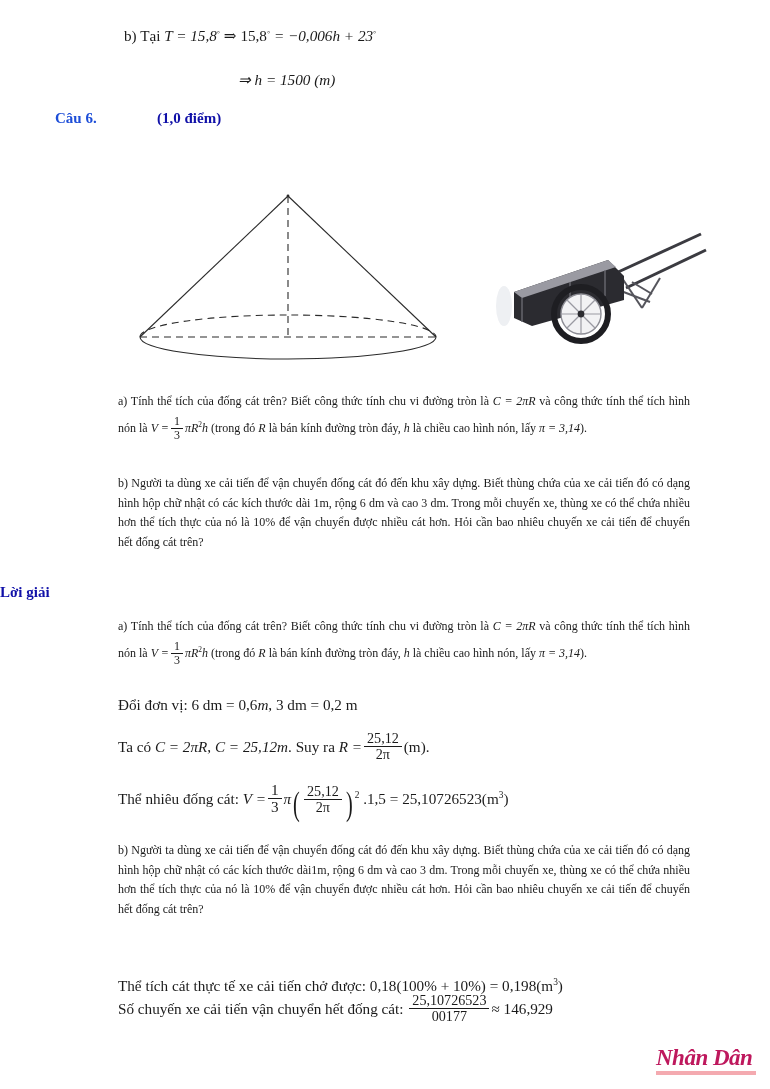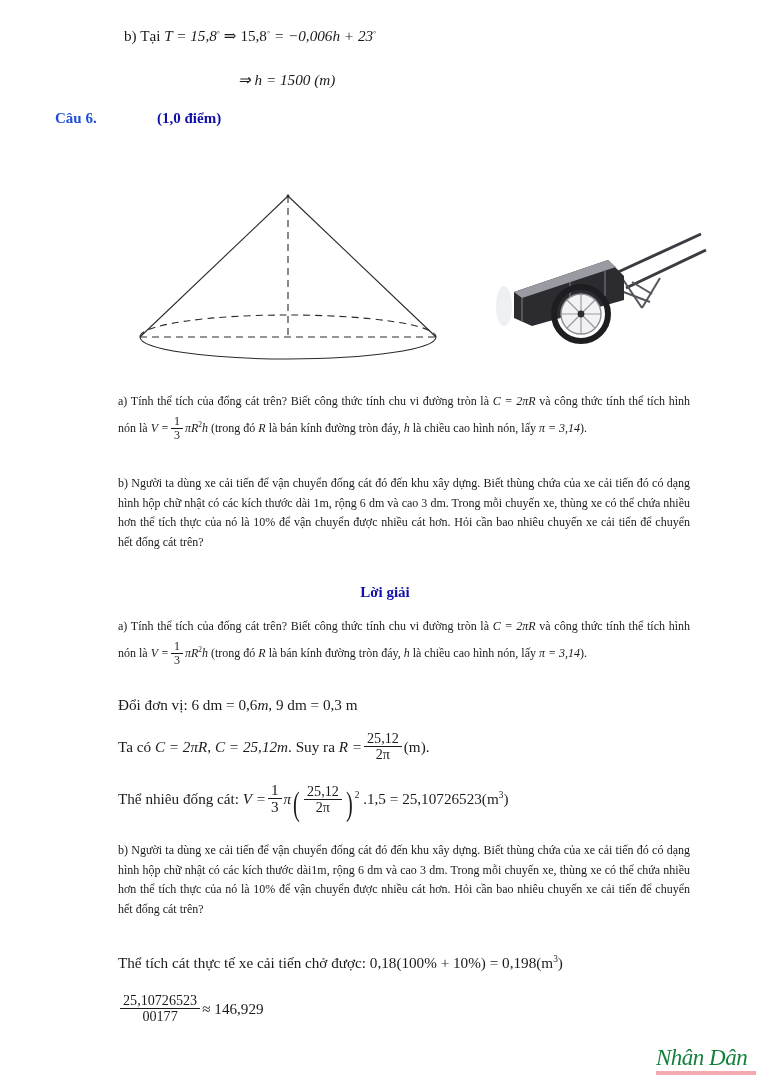--- a/index.html
+++ b/index.html
@@ -54,60 +54,60 @@
   .line-b1 { left: 124px; top: 28px; }
   .line-b2 { left: 238px; top: 72px; }
 
   .cau-label { left: 55px; top: 110px; color: #1d4ed8; font-weight: bold; font-size: 15px; }
   .cau-diem  { left: 123px; top: 110px; color: #1010a8; font-weight: bold; font-size: 15px; margin-left: 34px; }
 
   .intro { left: 120px; top: 138px; }
 
   .loigiai {
     left: 0; top: 584px; width: 770px;
-    text-align: center;
+    text-align: left;
     color: #1010a8; font-weight: bold; font-size: 15px;
   }
 
   
   .para {
     position: absolute;
     font-size: 12px;
     text-align: justify;
     text-justify: inter-word;
     line-height: 19.2px;
   }
   .para-a1 { left: 118px; top: 388px; width: 572px; line-height: 27px; }
   .para-b1 { left: 118px; top: 474px; width: 572px; line-height: 19.6px; }
   .para-a2 { left: 118px; top: 613px; width: 572px; line-height: 27px; }
   .para-b2 { left: 118px; top: 841px; width: 572px; line-height: 19.6px; }
 
   .l-doidonvi { left: 118px; top: 697px; }
   .l-taco     { left: 118px; top: 731px; }
   .l-thetich  { left: 118px; top: 782px; }
   .l-thungxe  { left: 118px; top: 921px; }
-  .l-catthucte{ left: 118px; top: 955px; }
+  .l-catthucte{ left: 118px; top: 978px; }
   .l-sochuyen { left: 118px; top: 993px; }
 
   
   .cone-fig { left: 118px; top: 182px; }
   .cart-fig { left: 492px; top: 226px; }
 
   
   .logo {
     left: 656px; top: 1046px;
     width: 104px; height: 36px;
   }
   .logo-text {
     font-family: "Liberation Serif", serif;
-    font-weight: normal;
+    font-weight: bold;
     font-style: italic;
     font-size: 23px;
     letter-spacing: -0.5px;
-    color: #15803d;
+    color: #be185d;
     line-height: 24px;
     white-space: nowrap;
   }
   .logo-bar {
     width: 100px;
     height: 4px;
     background: #f4aab0;
     margin-top: 1px;
   }
 </style>
@@ -226,21 +226,21 @@
     <span class="mi">R</span>
     <span>là bán kính đường tròn đáy,</span>
     <span class="mi">h</span>
     <span>là chiều cao hình nón, lấy</span>
     <span class="mb">π = 3,14</span><span>).</span>
   </div>
 
   <div class="abs txt l-doidonvi">
     <span>Đổi đơn vị:</span>
     <span class="mn">6 dm  =  0,6</span><span class="mi">m</span><span>,</span>
-    <span class="mn">9 dm = 0,3 m</span>
+    <span class="mn">3 dm = 0,2 m</span>
   </div>
 
   <div class="abs txt l-taco">
     <span>Ta có</span>
     <span class="mi">C = 2πR</span><span>,</span>
     <span class="mi">C = 25,12</span><span class="mi">m</span><span>. Suy ra</span>
     <span class="mi">R =</span><span class="frac small"><span class="num">25,12</span><span class="den">2π</span></span><span class="mn">(m)</span><span>.</span>
   </div>
 
   <div class="abs txt l-thetich">
@@ -259,20 +259,21 @@
     <span>để vận chuyển được nhiều cát hơn. Hỏi cần bao nhiêu chuyến xe cải tiến để chuyển hết đống cát trên?</span>
   </div>
 
 
   <div class="abs txt l-catthucte">
     <span>Thể tích cát thực tế xe cải tiến chở được:</span>
     <span class="mn">0,18(100% + 10%) = 0,198</span><span>(<span class="mn">m</span><span class="sup">3</span>)</span>
   </div>
 
   <div class="abs txt l-sochuyen">
+    <span>Số chuyến xe cải tiến vận chuyển hết đống cát:</span>
     <span class="frac small"><span class="num">25,10726523</span><span class="den">00177</span></span><span class="mn">≈ 146,929</span>
   </div>
 
   <div class="abs logo">
     <div class="logo-text">Nhân Dân</div>
     <div class="logo-bar"></div>
   </div>
 
 </div>
 

